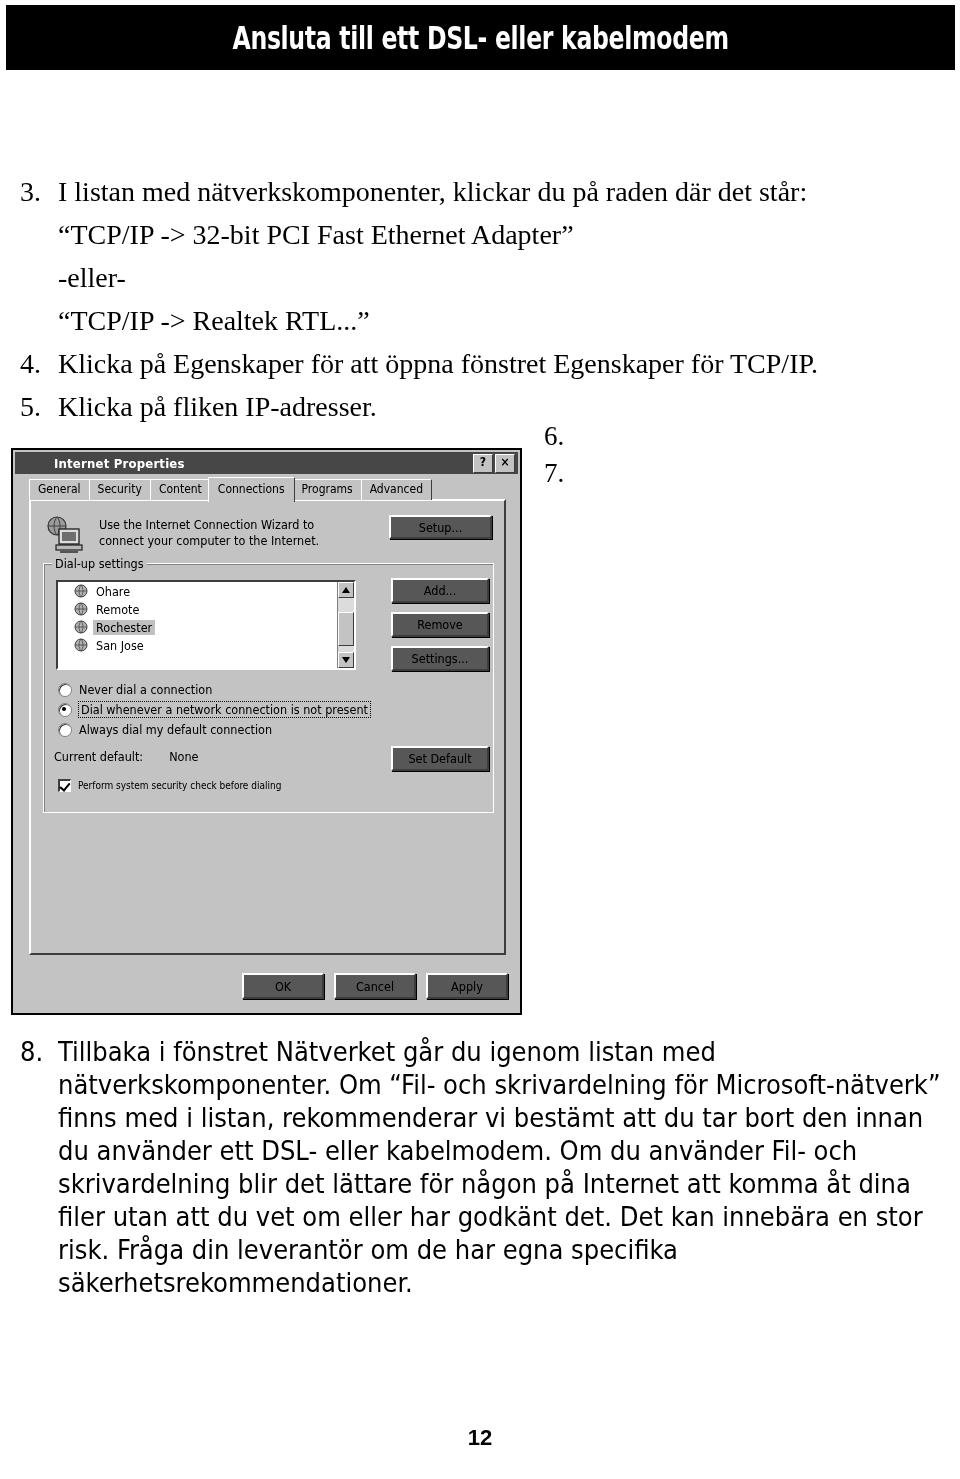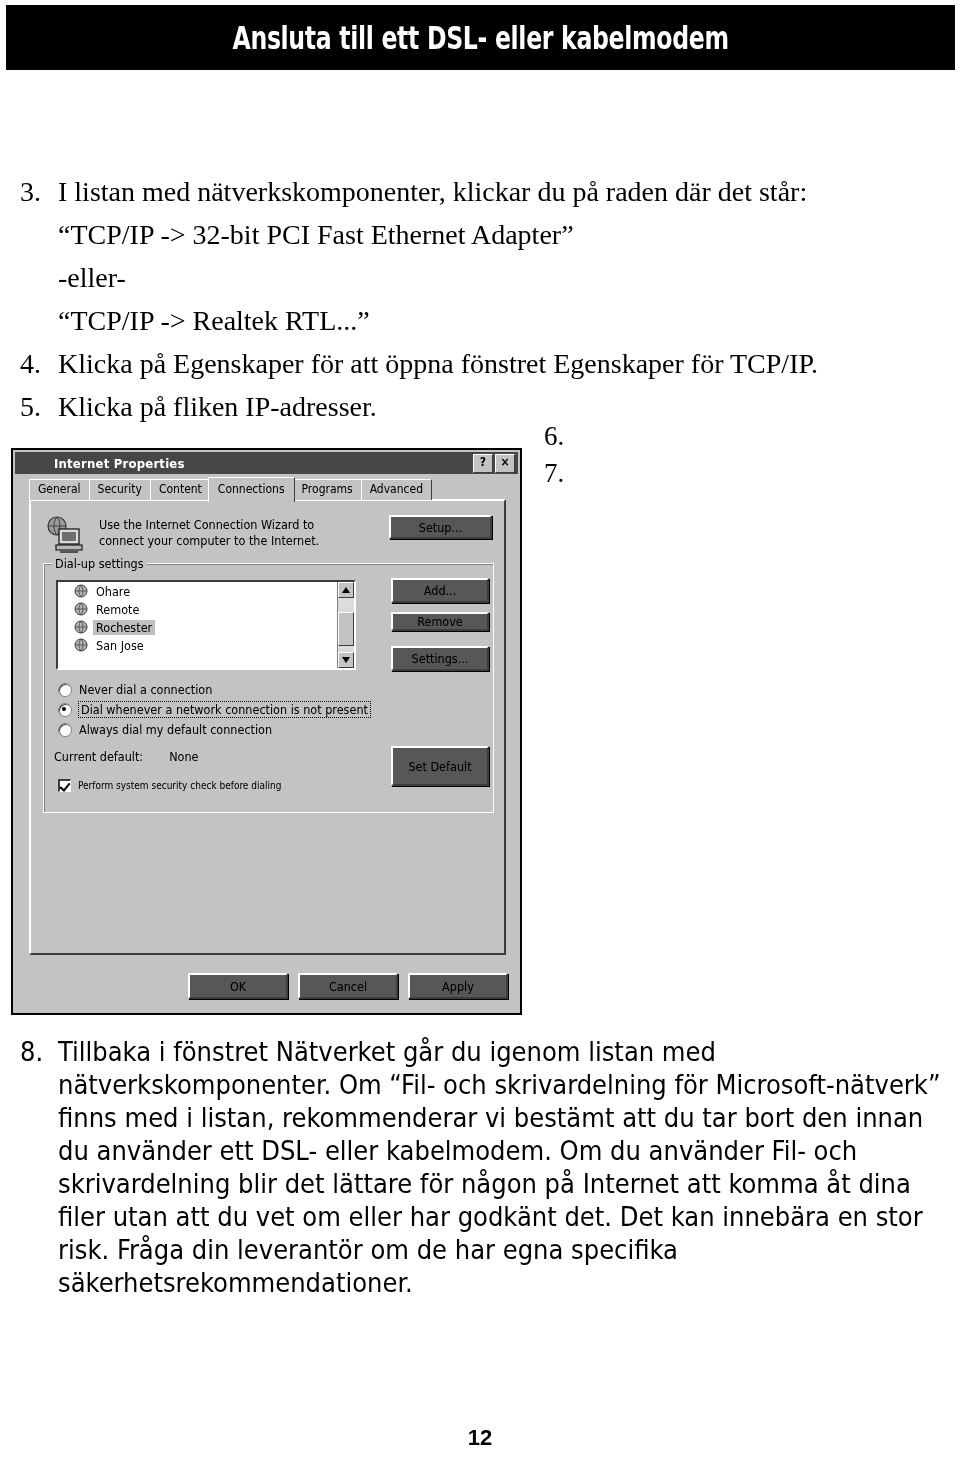--- a/index.html
+++ b/index.html
@@ -220,23 +220,23 @@
   }
   .sb-thumb {
     height: 34px; margin-top: 14px; background: #c0c0c0;
     border-top: 1px solid #fff; border-left: 1px solid #fff;
     border-right: 1px solid #404040; border-bottom: 1px solid #404040;
     box-sizing: border-box;
   }
   .sb-spacer { flex: 1; }
 
   .btn-add      { position: absolute; right: 4px; top: 14px;  width: 98px; height: 25px; }
-  .btn-remove   { position: absolute; right: 4px; top: 48px;  width: 98px; height: 19px; }
+  .btn-remove   { position: absolute; right: 4px; top: 48px;  width: 98px; height: 25px; }
   .btn-settings { position: absolute; right: 4px; top: 82px;  width: 98px; height: 25px; }
-  .btn-setdef   { position: absolute; right: 4px; top: 182px; width: 98px; height: 40px; }
+  .btn-setdef   { position: absolute; right: 4px; top: 182px; width: 98px; height: 25px; }
   .btn-lan      { position: absolute; right: 6px; top: 26px;  width: 108px; height: 25px; }
 
   .radio-row {
     position: absolute; left: 14px; display: flex; align-items: center;
     font-size: 12.5px;
   }
   .radio-row.r1 { top: 118px; }
   .radio-row.r2 { top: 138px; }
   .radio-row.r3 { top: 158px; }
   .radio {
@@ -274,21 +274,21 @@
     position: absolute; left: 2px; top: 0px;
     width: 4px; height: 8px;
     border-right: 2px solid #000; border-bottom: 2px solid #000;
     transform: rotate(40deg);
   }
 
   .dlg-footer {
     position: absolute; left: 0; right: 10px; bottom: 10px; height: 28px;
     display: flex; justify-content: flex-end; gap: 10px;
   }
-  .btn-footer { width: 100px; height: 26px; }
+  .btn-footer { width: 82px; height: 26px; }
 </style>
 </head>
 <body>
 
 <div class="header-bar">
   <div class="header-title">Ansluta till ett DSL- eller kabelmodem</div>
 </div>
 
 <div class="steps-top">
 

